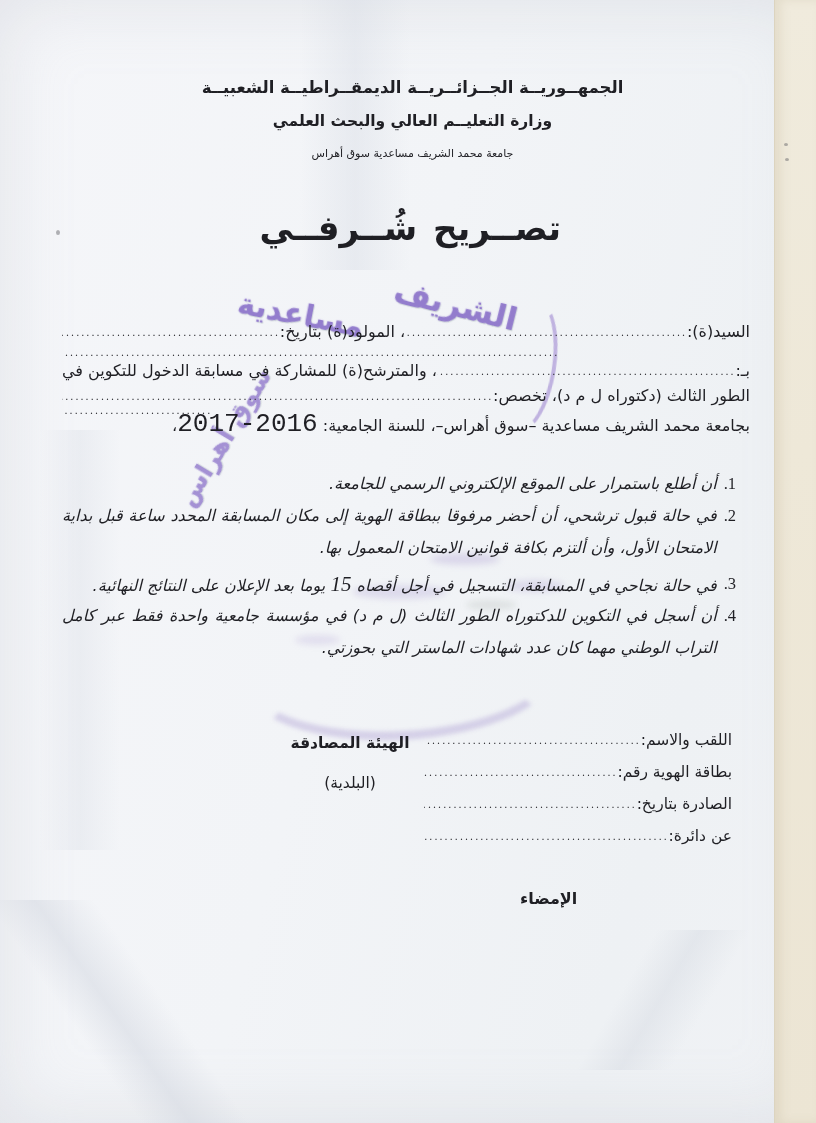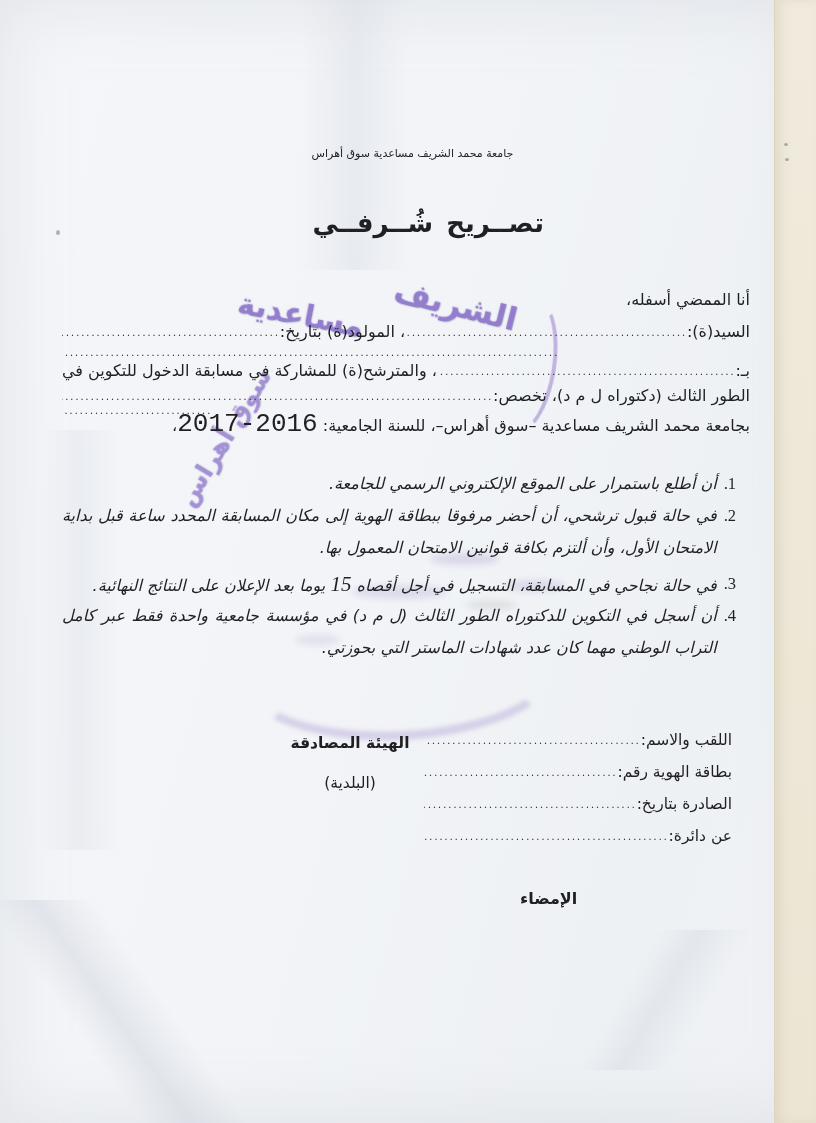--- a/index.html
+++ b/index.html
@@ -15,21 +15,21 @@
   .crease{position:absolute;pointer-events:none;}
   .c1{left:300px;top:0;width:110px;height:270px;background:linear-gradient(90deg,transparent,rgba(214,219,228,.40),transparent);}
   .c2{left:-50px;top:900px;width:330px;height:230px;background:linear-gradient(55deg,transparent 40%,rgba(206,211,221,.45) 50%,transparent 62%);}
   .c3{left:520px;top:930px;width:280px;height:140px;background:linear-gradient(120deg,transparent 38%,rgba(208,213,222,.38) 50%,transparent 64%);}
   .c4{left:40px;top:430px;width:80px;height:420px;background:linear-gradient(90deg,transparent,rgba(212,217,226,.30),transparent);}
 
   .hdr{position:absolute;left:55px;width:715px;text-align:center;white-space:nowrap;}
   .h1{top:78px;font-size:16.5px;font-weight:bold;}
   .h2{top:112px;font-size:15.5px;font-weight:bold;}
   .h3{top:147px;font-size:11px;}
-  .title{position:absolute;right:272px;top:208px;font-size:26px;font-weight:bold;word-spacing:4px;}
+  .title{position:absolute;right:255px;top:208px;font-size:34px;font-weight:bold;word-spacing:4px;}
 
   .bl{position:absolute;right:66px;left:62px;font-size:16px;line-height:23px;}
   .row{display:flex;align-items:baseline;}
   .row > span{white-space:nowrap;}
   .leader{flex:1 1 0;overflow:hidden;white-space:nowrap;font-size:11px;letter-spacing:1.6px;color:#3a3a3e;transform:translateY(-1px);}
   .lead-a{flex-grow:1.1;}
   .lead-b{flex-grow:.85;}
   .dotsrow{position:absolute;height:14px;overflow:hidden;white-space:nowrap;font-size:11px;letter-spacing:1.6px;color:#3a3a3e;}
   .year{direction:ltr;unicode-bidi:isolate;font-family:Liberation Mono, monospace;font-size:26px;letter-spacing:.5px;}
 
@@ -83,25 +83,26 @@
   <div class="s-arc"></div>
   <div class="sm sm1"></div>
   <div class="sm sm2"></div>
   <div class="sm sm3"></div>
   <div class="sm sm4"></div>
   <div class="sm sm5"></div>
   <div class="speck p1"></div>
   <div class="speck p2"></div>
   <div class="speck p3"></div>
 
+  <div class="hdr h1">الجمهــوريــة الجــزائــريــة الديمقــراطيــة الشعبيــة</div>
+  <div class="hdr h2">وزارة التعليــم العالي والبحث العلمي</div>
   <div class="hdr h3">جامعة محمد الشريف مساعدية سوق أهراس</div>
 
   <div class="title">تصــريح شُــرفــي</div>
 
-  <div class="bl" style="top:288px">أنا الممضي أسفله،</div>
 
   <div class="bl row" style="top:320px">
     <span>السيد(ة):</span>
     <span class="leader lead-a">....................................................................................................................................................................</span>
     <span>، المولود(ة) بتاريخ:</span>
     <span class="leader lead-b">....................................................................................................................................................................</span>
   </div>
   <div class="dotsrow" style="top:346px;left:62px;width:497px">....................................................................................................................................................................</div>
 
   <div class="bl row" style="top:359px">

